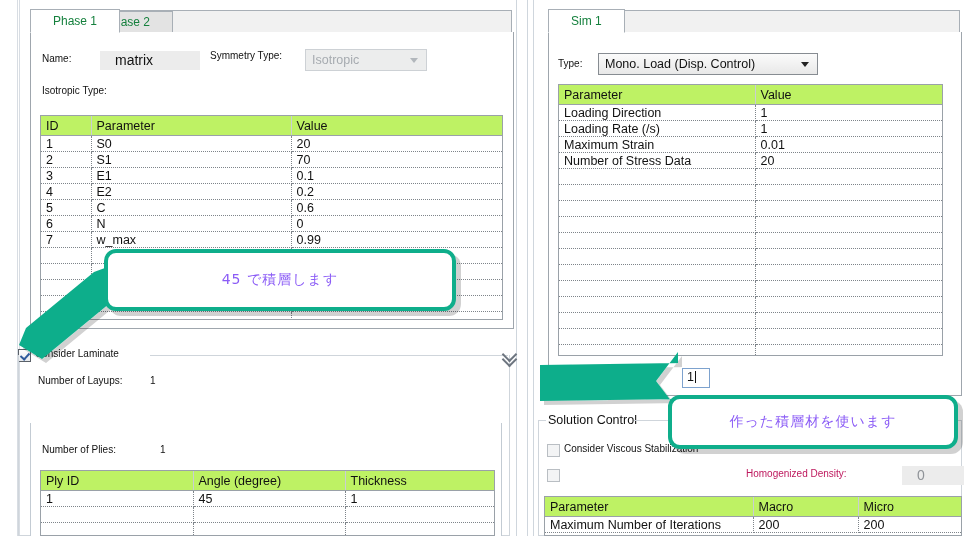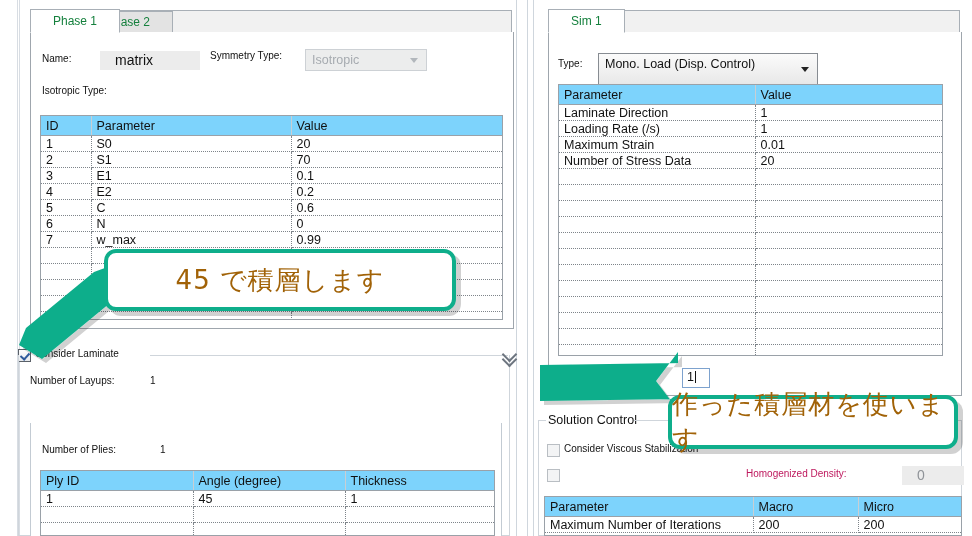--- a/index.html
+++ b/index.html
@@ -50,21 +50,21 @@
 
   
   .inp{position:absolute;box-sizing:border-box;border:1px solid #7da2ce;background:#fff;
       font-size:12.5px;line-height:17px;padding-left:4px;color:#111;}
   .caret{display:inline-block;width:1px;height:12px;background:#111;
       vertical-align:-2px;margin-left:1px;}
 
   
   .grid{position:absolute;box-sizing:border-box;border:1px solid #9aa1a8;background:#fff;overflow:hidden;}
   .grid table{border-collapse:collapse;width:100%;table-layout:fixed;}
-  .grid th{background:#7dd3fc;font-weight:normal;text-align:left;
+  .grid th{background:#bef264;font-weight:normal;text-align:left;
       font-size:12.5px;color:#111;padding:1px 0 1px 5px;height:17px;
       border-bottom:1px solid #9aa1a8;border-right:1px solid #c9ced3;}
   .grid th:last-child{border-right:none;}
   .grid td{font-size:12.5px;color:#111;padding:0 0 0 5px;height:15px;
       border-bottom:1px dotted #7e848a;border-right:1px dotted #7e848a;
       overflow:hidden;white-space:nowrap;}
   .grid td:last-child{border-right:none;}
   .grid tr.blank td{color:transparent;}
 
   
@@ -83,21 +83,21 @@
   
   .chev{position:absolute;width:14px;height:16px;}
   .chev i{position:absolute;left:2px;width:9px;height:9px;
       border:solid #6e7680;border-width:0 2px 2px 0;transform:rotate(45deg);}
 
   
   .callout{position:absolute;box-sizing:border-box;background:#ffffff;
       border:4px solid #0fae8b;border-radius:12px;
       box-shadow:5px 5px 0 rgba(0,0,0,0.18);
       display:flex;align-items:center;justify-content:center;z-index:40;}
-  .callout span{font-size:26px;color:#a16207;letter-spacing:1px;
+  .callout span{font-size:14px;color:#8b5cf6;letter-spacing:1px;
       font-family:"DejaVu Sans","Liberation Sans",sans-serif;}
   .arrow-svg{position:absolute;z-index:39;overflow:visible;}
 </style>
 </head>
 <body>
 
 <div class="root">
 
   <div class="vdiv" style="left:17px"></div>
   <div class="vdiv" style="left:19px"></div>
@@ -210,21 +210,21 @@
 
   <div class="cbx checked" style="left:18px;top:349px;"></div>
   <div class="lbl" style="left:35px;top:348px;">Consider Laminate</div>
   <div class="grpline" style="left:150px;top:355px;width:358px;"></div>
   <div class="group" style="left:18px;top:355px;width:492px;height:181px;border-top:none;"></div>
   <div class="chev" style="left:502px;top:348px;">
     <i style="top:1px;"></i>
       <i style="top:6px;"></i>
   </div>
 
-  <div class="lbl" style="left:30px;top:375px;">Number of Layups:</div>
+  <div class="lbl" style="left:38px;top:375px;">Number of Layups:</div>
   <div class="lbl" style="left:150px;top:375px;">1</div>
 
   <div class="panel-lite" style="left:30px;top:423px;width:470px;height:113px;border-top:none;"></div>
 
   <div class="lbl" style="left:42px;top:444px;">Number of Plies:</div>
   <div class="lbl" style="left:160px;top:444px;">1</div>
 
   <div class="grid" style="left:40px;top:470px;width:455px;height:66px;">
     <table>
       <colgroup>
@@ -261,40 +261,40 @@
 
   <div class="tabstrip" style="left:548px;top:9px;width:412px;height:24px;">
     <div class="bar"></div>
     <div class="tab active" style="left:0px;">
       <span>Sim 1</span>
     </div>
   </div>
   <div class="panel" style="left:548px;top:32px;width:412px;height:363px;border-top:none;"></div>
 
   <div class="lbl" style="left:558px;top:58px;">Type:</div>
-  <div class="combo" style="left:598px;top:53px;width:220px;height:32px;">
+  <div class="combo" style="left:598px;top:53px;width:220px;height:22px;">
     <span>Mono. Load  (Disp. Control)</span>
     <i class="arw"></i>
   </div>
 
   <div class="grid" style="left:558px;top:84px;width:385px;height:272px;">
     <table>
       <colgroup>
           <col style="width:196px">
           <col>
         </colgroup>
       <thead>
           <tr>
         <th>Parameter</th>
         <th>Value</th>
       </tr>
         </thead>
       <tbody id="sim-rows">
           <tr>
-            <td>Laminate Direction</td>
+            <td>Loading Direction</td>
             <td>1</td>
           </tr>
           <tr>
             <td>Loading Rate (/s)</td>
             <td>1</td>
           </tr>
           <tr>
             <td>Maximum Strain</td>
             <td>0.01</td>
           </tr>

